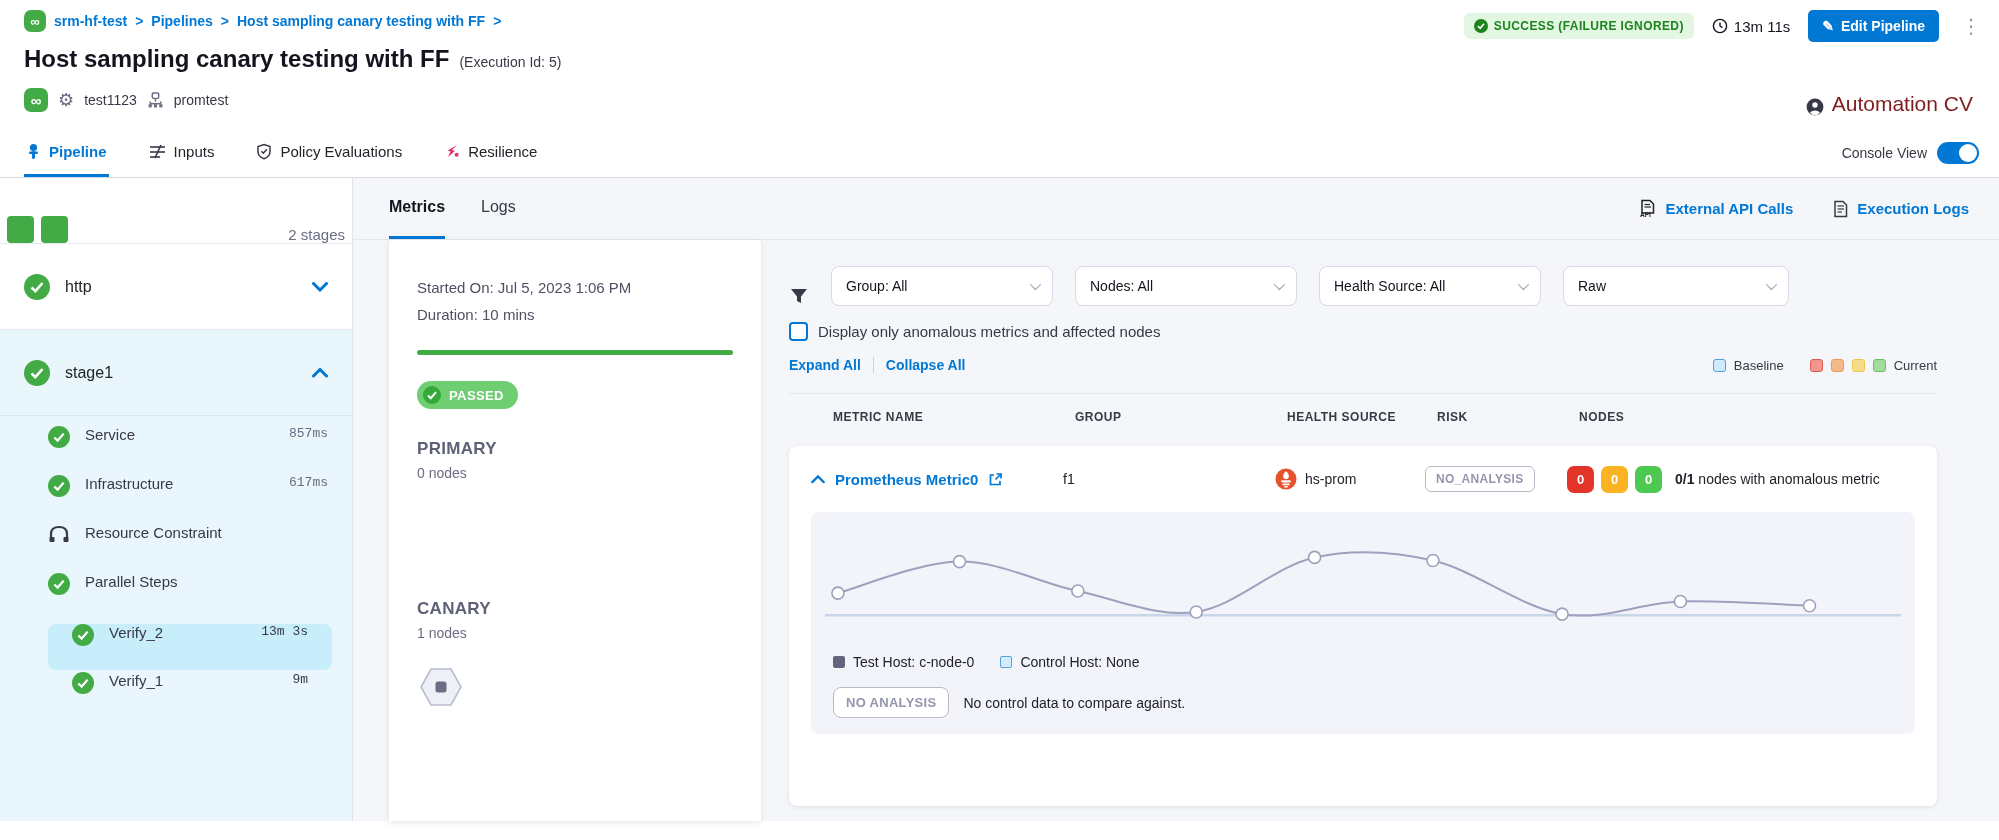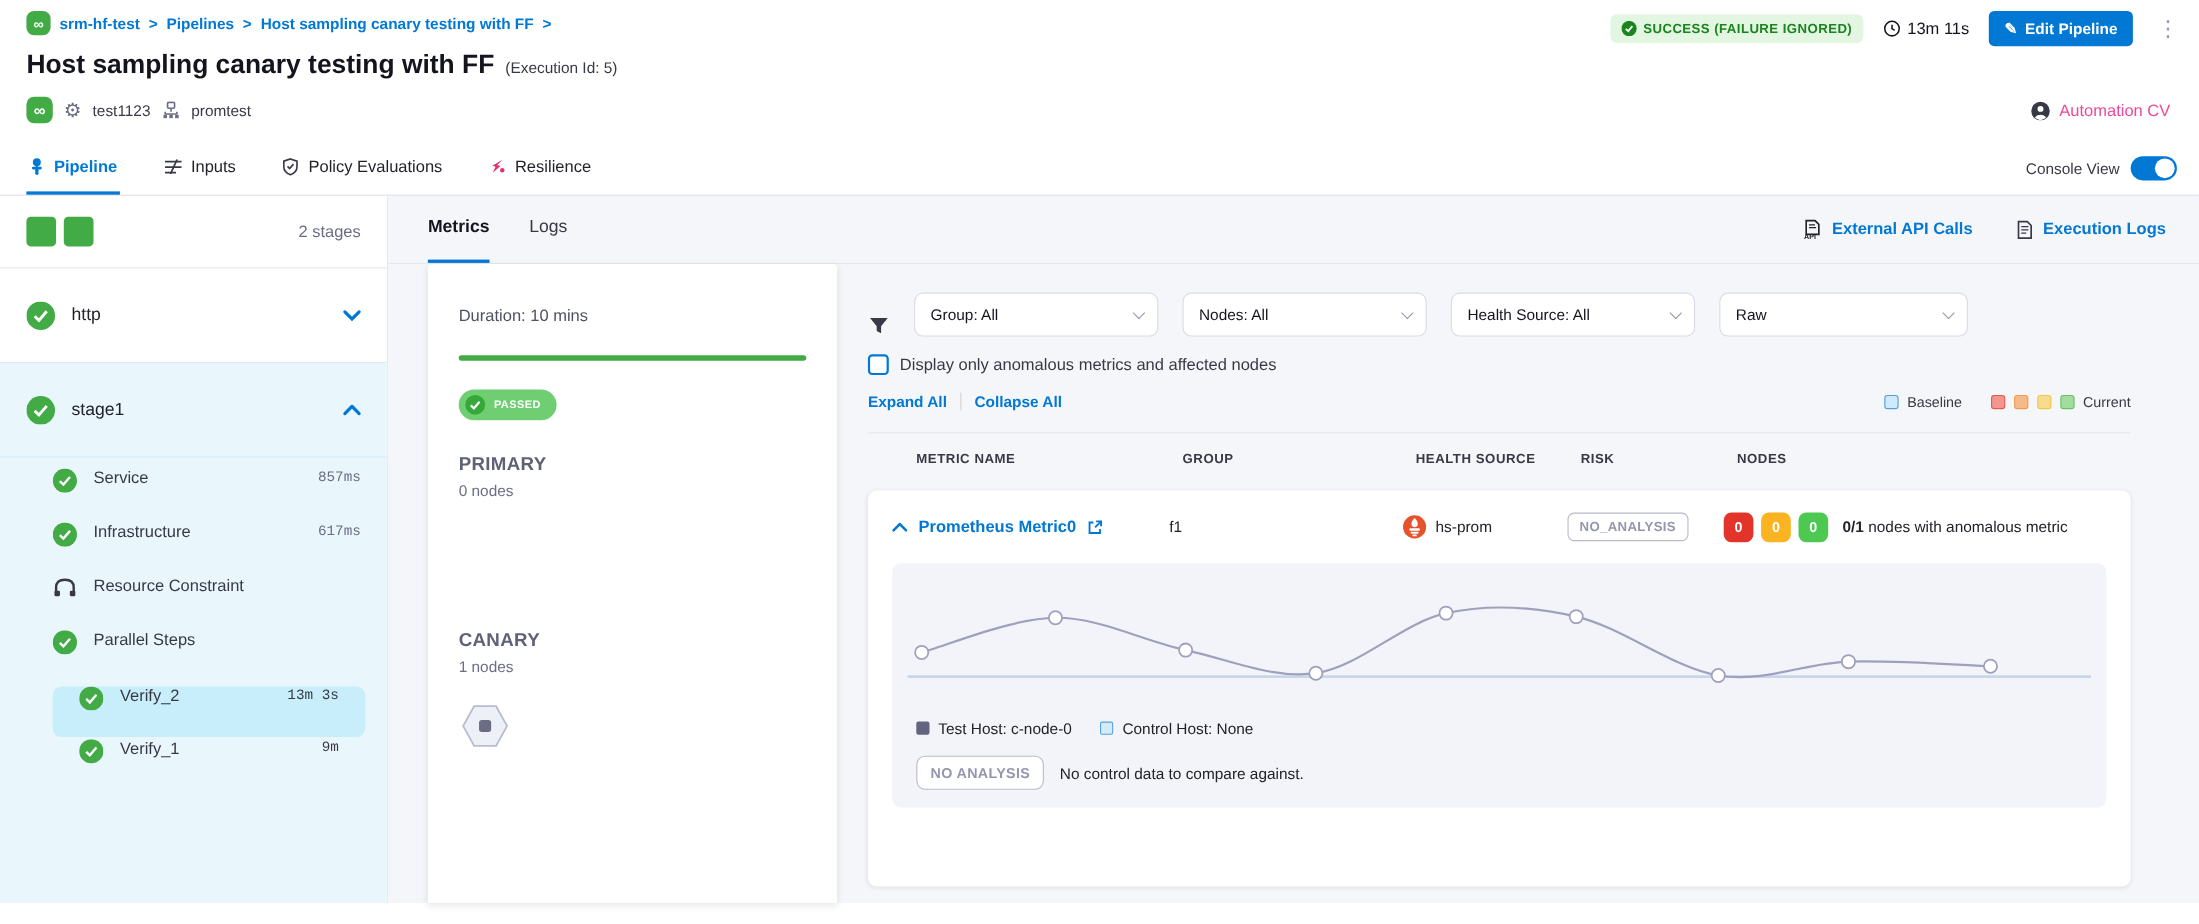--- a/index.html
+++ b/index.html
@@ -16,34 +16,34 @@
   .meta-row { margin-top:15px; display:flex; align-items:center; gap:10px; font-size:14px; color:#383946; }
   .gear { font-size:18px; color:#6b6d85; line-height:1; }
   .hdr-right { position:absolute; top:10px; right:14px; display:flex; align-items:center; gap:18px; }
   .status-badge { background:#e2f6e2; color:#1b841d; font-size:12px; font-weight:bold; letter-spacing:.4px;
     border-radius:6px; padding:6px 10px; display:flex; align-items:center; gap:6px; }
   .dur { display:flex; align-items:center; gap:6px; font-size:15px; color:#14141f; }
   .btn-primary { background:#0278d5; color:#fff; border:none; border-radius:5px; padding:8px 14px;
     font-size:14px; font-weight:bold; display:flex; align-items:center; gap:7px; cursor:pointer;
     font-family:"Liberation Sans", sans-serif; }
   .kebab { color:#9496ad; font-size:20px; letter-spacing:0; padding:0 4px; cursor:pointer; }
-  .user-row { position:absolute; top:92px; right:26px; display:flex; align-items:flex-start; gap:8px;
-    font-size:15px; color:#ec4899; }
+  .user-row { position:absolute; top:92px; right:26px; display:flex; align-items:flex-end; gap:8px;
+    font-size:21px; color:#7f1d1d; }
   .tabstrip { margin-top:16px; height:50px; border-bottom:1px solid #d9dae6; display:flex; align-items:stretch;
     padding:0 20px 0 24px; background:#fff; }
   .tabs { display:flex; gap:38px; }
   .tab { display:flex; align-items:center; gap:8px; font-size:15px; color:#22222a; cursor:pointer;
     border-bottom:3px solid transparent; padding:0 2px; }
   .tab.active { color:#0278d5; font-weight:bold; border-bottom-color:#0278d5; }
   .console { margin-left:auto; display:flex; align-items:center; gap:10px; font-size:14px; color:#383946; }
   .toggle { width:42px; height:22px; border-radius:11px; background:#0278d5; position:relative; cursor:pointer; }
   .toggle .knob { position:absolute; right:2px; top:2px; width:18px; height:18px; border-radius:50%; background:#fff; }
   .content { display:flex; height:643px; }
   .sidebar { width:353px; background:#fff; border-right:1px solid #e1e3ea; display:flex; flex-direction:column; }
-  .sb-head { height:66px; display:flex; align-items:center; padding:0 24px; border-bottom:1px solid #e6e7ef; }
+  .sb-head { height:66px; display:flex; align-items:flex-end; padding:0 7px; border-bottom:1px solid #e6e7ef; }
   .sb-sq { width:27px; height:27px; border-radius:4px; background:#42ab45; margin-right:7px; }
   .sb-count { margin-left:auto; font-size:15px; color:#6b6d85; }
   .stage-row { height:86px; display:flex; align-items:center; padding:0 24px; gap:15px; font-size:16px;
     color:#22222a; border-bottom:1px solid #e6e7ef; cursor:pointer; }
   .stage-area { flex:1; background:#e9f6fc; }
   .stage-row.sel { border-bottom:1px solid #d8e9f3; background:#e9f6fc; }
   .steps { padding:10px 0 0 0; }
   .step { height:49px; display:flex; padding:0 24px 0 48px; gap:15px; font-size:15px;
     color:#383946; cursor:pointer; }
   .step .sdur { margin-left:auto; font-size:13px; color:#6b6d85;font-family:Liberation Mono, monospace; }
@@ -57,21 +57,21 @@
     cursor:pointer; }
   .mtab.active { color:#14141f; font-weight:bold; border-bottom-color:#0278d5; }
   .mlinks { margin-left:auto; display:flex; gap:40px; }
   .mlink { display:flex; align-items:center; gap:9px; color:#0278d5; font-size:15px; font-weight:bold; cursor:pointer; }
   .main-body { flex:1; display:flex; min-height:0; }
   .summary-card { width:372px; margin-left:36px; background:#fff; box-shadow:0 2px 6px rgba(40,41,61,.10);
     border-radius:4px 4px 0 0; padding:34px 28px; }
   .started { font-size:15px; color:#4f5162; line-height:1.8; }
   .pbar { margin:22px 0 26px 0; height:5px; border-radius:3px; background:#42ab45; }
   .passed { display:inline-flex; align-items:center; gap:8px; background:#6fce72; border-radius:14px;
-    padding:5px 14px 5px 6px; color:#fff; font-size:10px; font-weight:bold; letter-spacing:.4px; }
+    padding:5px 14px 5px 6px; color:#fff; font-size:13px; font-weight:bold; letter-spacing:.4px; }
   .passed .pc { width:18px; height:18px; border-radius:50%; background:#34a838; display:flex; align-items:center;
     justify-content:center; }
   .grp-label { margin-top:30px; font-size:17px; font-weight:bold; color:#5f6177; letter-spacing:.3px; }
   .grp-nodes { margin-top:6px; font-size:14px; color:#6b6d85; }
   .canary-gap { margin-top:118px; }
   .hex { margin-top:22px; }
   .rzone { flex:1; padding:26px 62px 0 28px; min-width:0; }
   .filter-row { display:flex; align-items:flex-end; gap:22px; }
   .select { width:222px; height:40px; background:#fff; border:1px solid #d9dae5; border-radius:8px;
     display:flex; align-items:center; padding:0 14px; font-size:14px; color:#14141f; cursor:pointer; }
@@ -333,20 +333,21 @@
             <line x1="4.5" y1="12" x2="9" y2="12" stroke="#383946" stroke-width="1.2"></line>
           </svg>
           <span>Execution Logs</span>
         </div>
       </div>
     </div>
 
     <div class="main-body">
 
       <div class="summary-card">
+        <div class="started">Started On: Jul 5, 2023 1:06 PM</div>
         <div class="started">Duration: 10 mins</div>
         <div class="pbar"></div>
         <div class="passed">
           <span class="pc">
             <svg class="ic" width="10" height="9" viewBox="0 0 10 9">
                 <polyline points="1,4.5 3.8,7.2 9,1.2" fill="none" stroke="#fff" stroke-width="2"></polyline>
               </svg>
           </span>
           <span>PASSED</span>
         </div>

